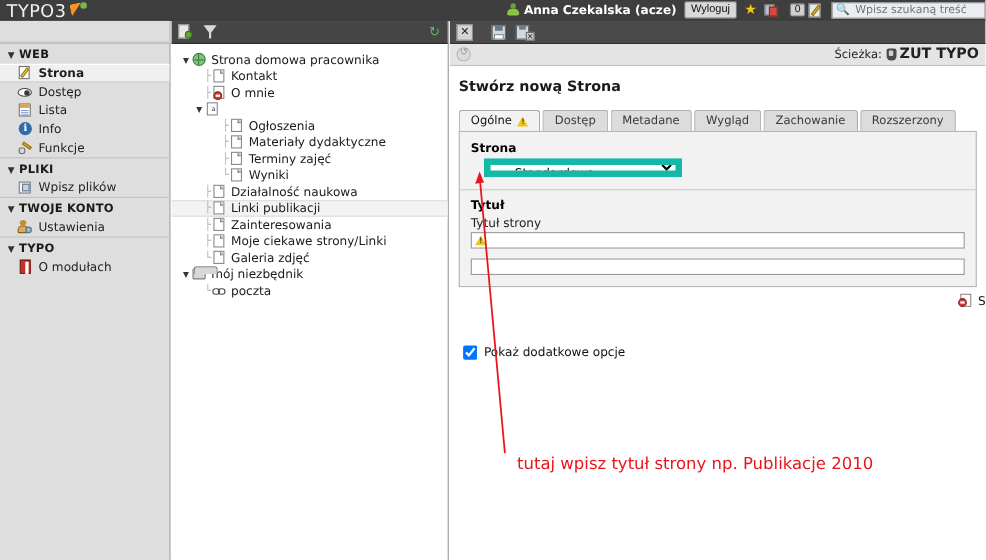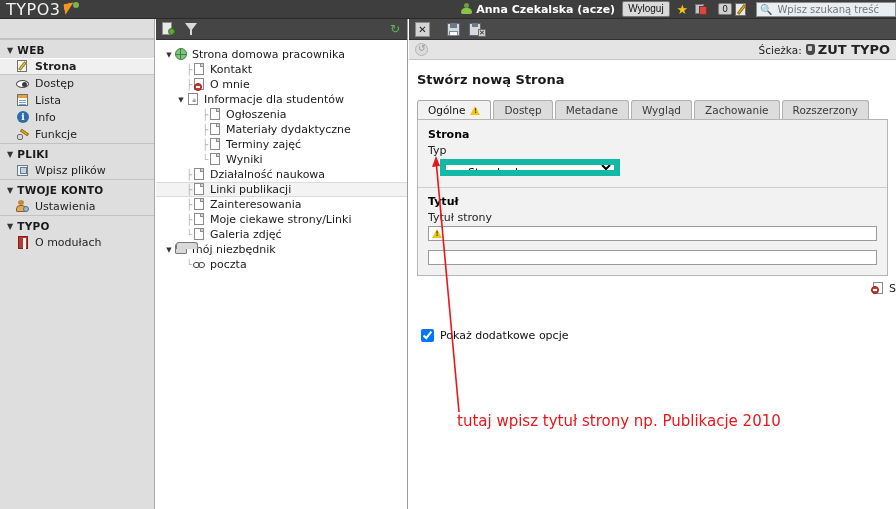--- a/index.html
+++ b/index.html
@@ -337,21 +337,21 @@
 
   .checkrow {
     display: flex; align-items: center;
     margin: 34px 0 0 12px; font-size: 11px; color: #111;
   }
   .checkrow input { margin: 0 6px 0 0; }
 
   
   .annot-svg { position: absolute; left: 0; top: 0; width: 487px; height: 448px; pointer-events: none; }
   .annot-text {
-    position: absolute; left: 48px; top: 352px;
+    position: absolute; left: 61px; top: 352px;
     color: #e8161b; font-size: 15px;
     font-family: "DejaVu Sans", "Liberation Sans", sans-serif;
     white-space: nowrap;
   }
 </style>
 </head>
 <body>
 
 <div id="app">
 
@@ -523,21 +523,20 @@
         <span class="tree-label">O mnie</span>
       </div>
 
       <div class="tree-row" style="padding-left:20px">
         <span class="tw-toggle">▼</span>
         <span class="tw-icon">
             <span class="ti-doc-a">
               <span class="mark">a</span>
             </span>
           </span>
-        <span class="tree-label">Informacje dla studentów</span>
       </div>
 
       <div class="tree-row" style="padding-left:46px">
         <span class="tw-line">├</span>
         <span class="tw-icon">
             <span class="ti-doc">
               <span class="corner"></span>
             </span>
           </span>
         <span class="tree-label">Ogłoszenia</span>
@@ -694,21 +693,20 @@
           <span>Zachowanie</span>
         </div>
         <div class="tab">
           <span>Rozszerzony</span>
         </div>
       </div>
 
       <div class="formbox">
 
         <div class="fieldset-label">Strona</div>
-        <div class="field-label">Typ</div>
         <div class="sel-wrap">
           <select class="typ-select">
             <option>Standardowa</option>
           </select>
         </div>
 
         <div class="divider"></div>
 
         <div class="fieldset-label">Tytuł</div>
         <div class="field-label">Tytuł strony</div>

